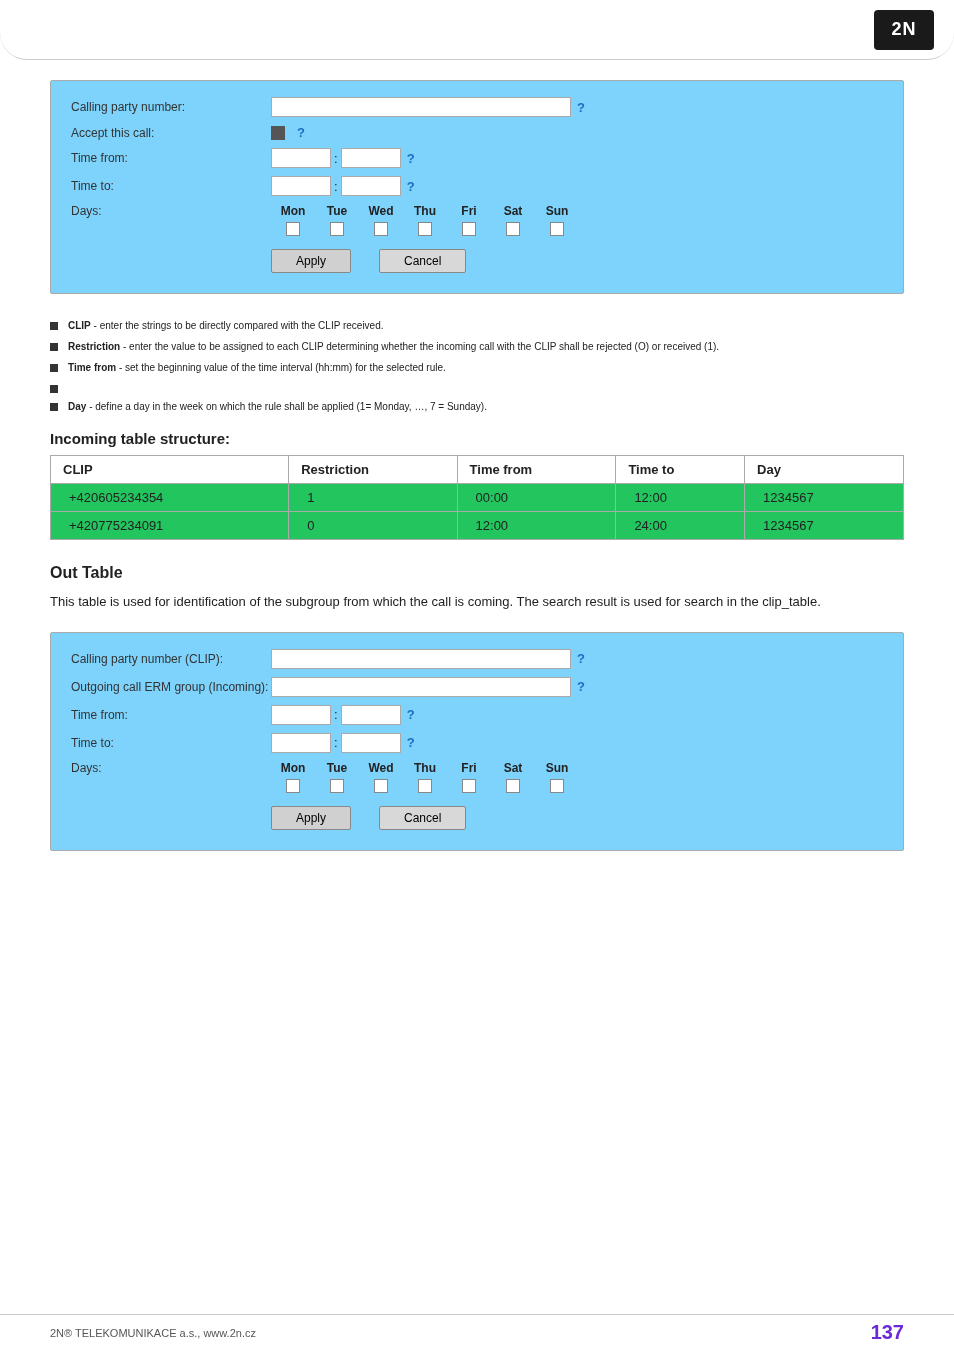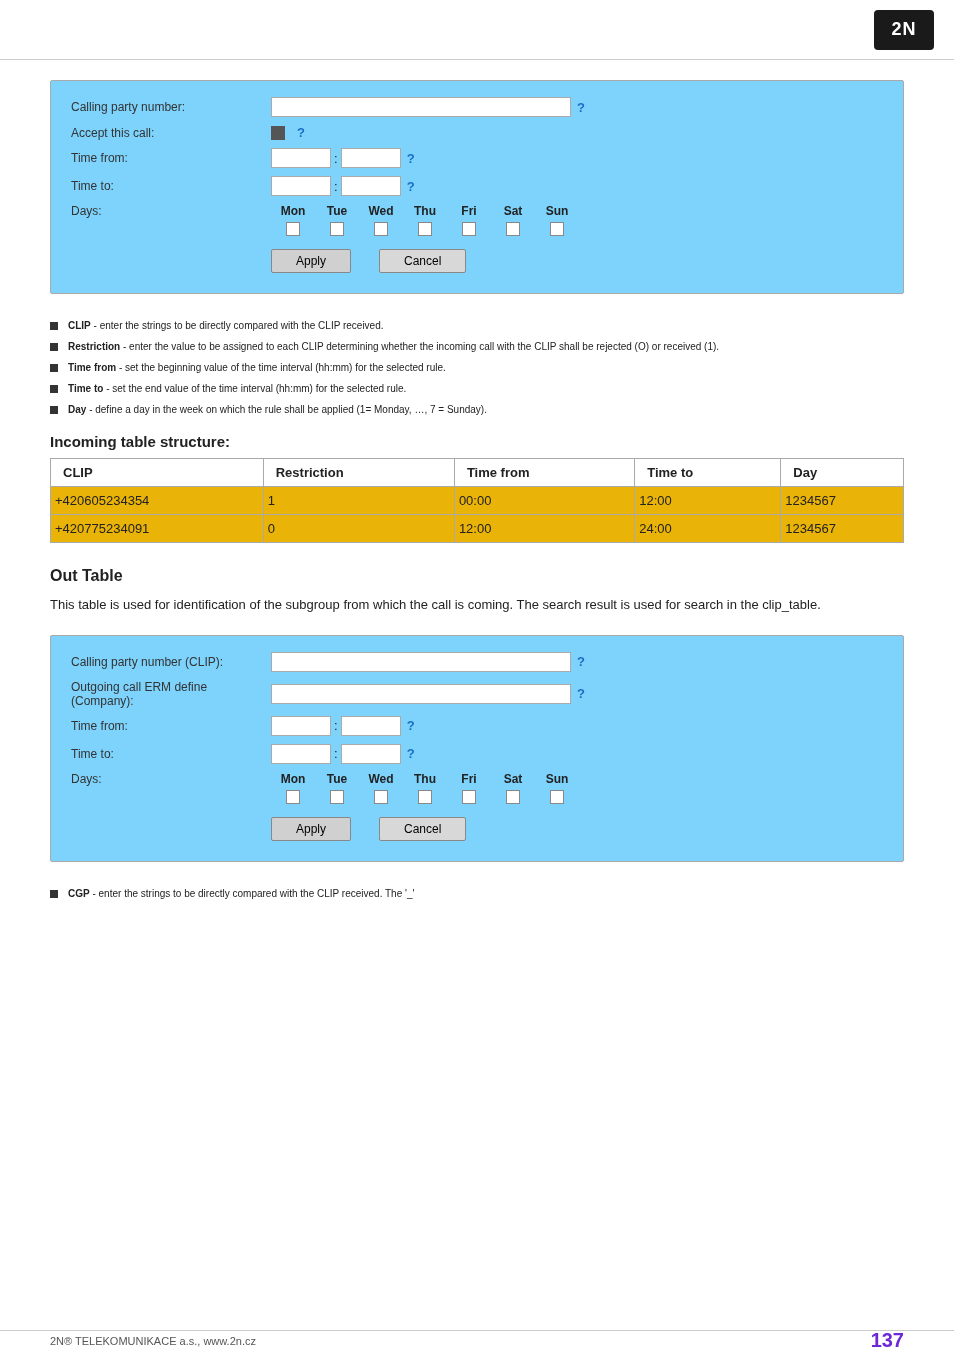--- a/index.html
+++ b/index.html
@@ -15,20 +15,21 @@
 
     
     .top-bar {
       width: 100%;
       height: 60px;
       border-bottom: 1px solid #ccc;
       display: flex;
       align-items: center;
       justify-content: flex-end;
       padding-right: 20px;
+      border-radius: 27px;
     }
     .logo-box {
       width: 60px;
       height: 40px;
       background: #1a1a1a;
       border-radius: 4px;
       display: flex;
       align-items: center;
       justify-content: center;
       color: #fff;
@@ -195,43 +196,43 @@
     }
     .data-table th {
       border: 1px solid #aaa;
       padding: 6px 12px;
       background: #fff;
       font-weight: bold;
       text-align: left;
     }
     .data-table td {
       border: 1px solid #aaa;
-      padding: 6px 4px;
-      background: #eab308;
+      padding: 6px 18px;
+      background: #22c55e;
     }
 
     
     .out-table-heading {
       font-size: 16px;
       font-weight: bold;
       margin-bottom: 10px;
     }
     .out-table-desc {
       font-size: 13px;
       margin-bottom: 20px;
       line-height: 1.5;
     }
 
     
     .page-footer {
       position: absolute;
       bottom: 0;
       left: 0;
       right: 0;
-      height: 20px;
+      height: 36px;
       border-top: 1px solid #ccc;
       display: flex;
       align-items: center;
       justify-content: space-between;
       padding: 0 50px;
       font-size: 11px;
       color: #555;
     }
     .page-number {
       font-size: 20px;
@@ -321,21 +322,20 @@
     <li>
       <div class="bullet-square"></div>
       <div class="bullet-text"><strong>Restriction</strong> - enter the value to be assigned to each CLIP determining whether the incoming call with the CLIP shall be rejected (O) or received (1).</div>
     </li>
     <li>
       <div class="bullet-square"></div>
       <div class="bullet-text"><strong>Time from</strong> - set the beginning value of the time interval (hh:mm) for the selected rule.</div>
     </li>
     <li>
       <div class="bullet-square"></div>
-      <div class="bullet-text"><strong>Time to</strong> - set the end value of the time interval (hh:mm) for the selected rule.</div>
     </li>
     <li>
       <div class="bullet-square"></div>
       <div class="bullet-text"><strong>Day</strong> - define a day in the week on which the rule shall be applied (1= Monday, …, 7 = Sunday).</div>
     </li>
   </ul>
 
   <div class="section-title">Incoming table structure:</div>
   <table class="data-table">
     <thead>
@@ -372,21 +372,21 @@
 
     <div class="form-row">
       <div class="form-label">Calling party number (CLIP):</div>
       <div class="form-control-area">
         <input class="form-input input-long" type="text" style="">
         <span class="help-icon">?</span>
       </div>
     </div>
 
     <div class="form-row">
-      <div class="form-label">Outgoing call ERM define (Company):</div>
+      <div class="form-label">Outgoing call ERM group (Incoming):</div>
       <div class="form-control-area">
         <input class="form-input input-long" type="text" style="">
         <span class="help-icon">?</span>
       </div>
     </div>
 
     <div class="form-row">
       <div class="form-label">Time from:</div>
       <div class="form-control-area">
         <input class="form-input input-short" type="text" style="">
@@ -426,25 +426,19 @@
       <div class="day-checkbox-cell"><div class="day-cb"></div></div>
       <div class="day-checkbox-cell"><div class="day-cb"></div></div>
     </div>
 
     <div class="btn-row">
       <button class="btn btn-apply">Apply</button>
       <button class="btn">Cancel</button>
     </div>
   </div>
 
-  <ul class="bullet-list">
-    <li>
-      <div class="bullet-square"></div>
-      <div class="bullet-text"><strong>CGP</strong> - enter the strings to be directly compared with the CLIP received. The '_'</div>
-    </li>
-  </ul>
 
 </div>
 
 <div class="page-footer">
   <span>2N® TELEKOMUNIKACE a.s., www.2n.cz</span>
   <span class="page-number">137</span>
 </div>
 
 </body></html>

